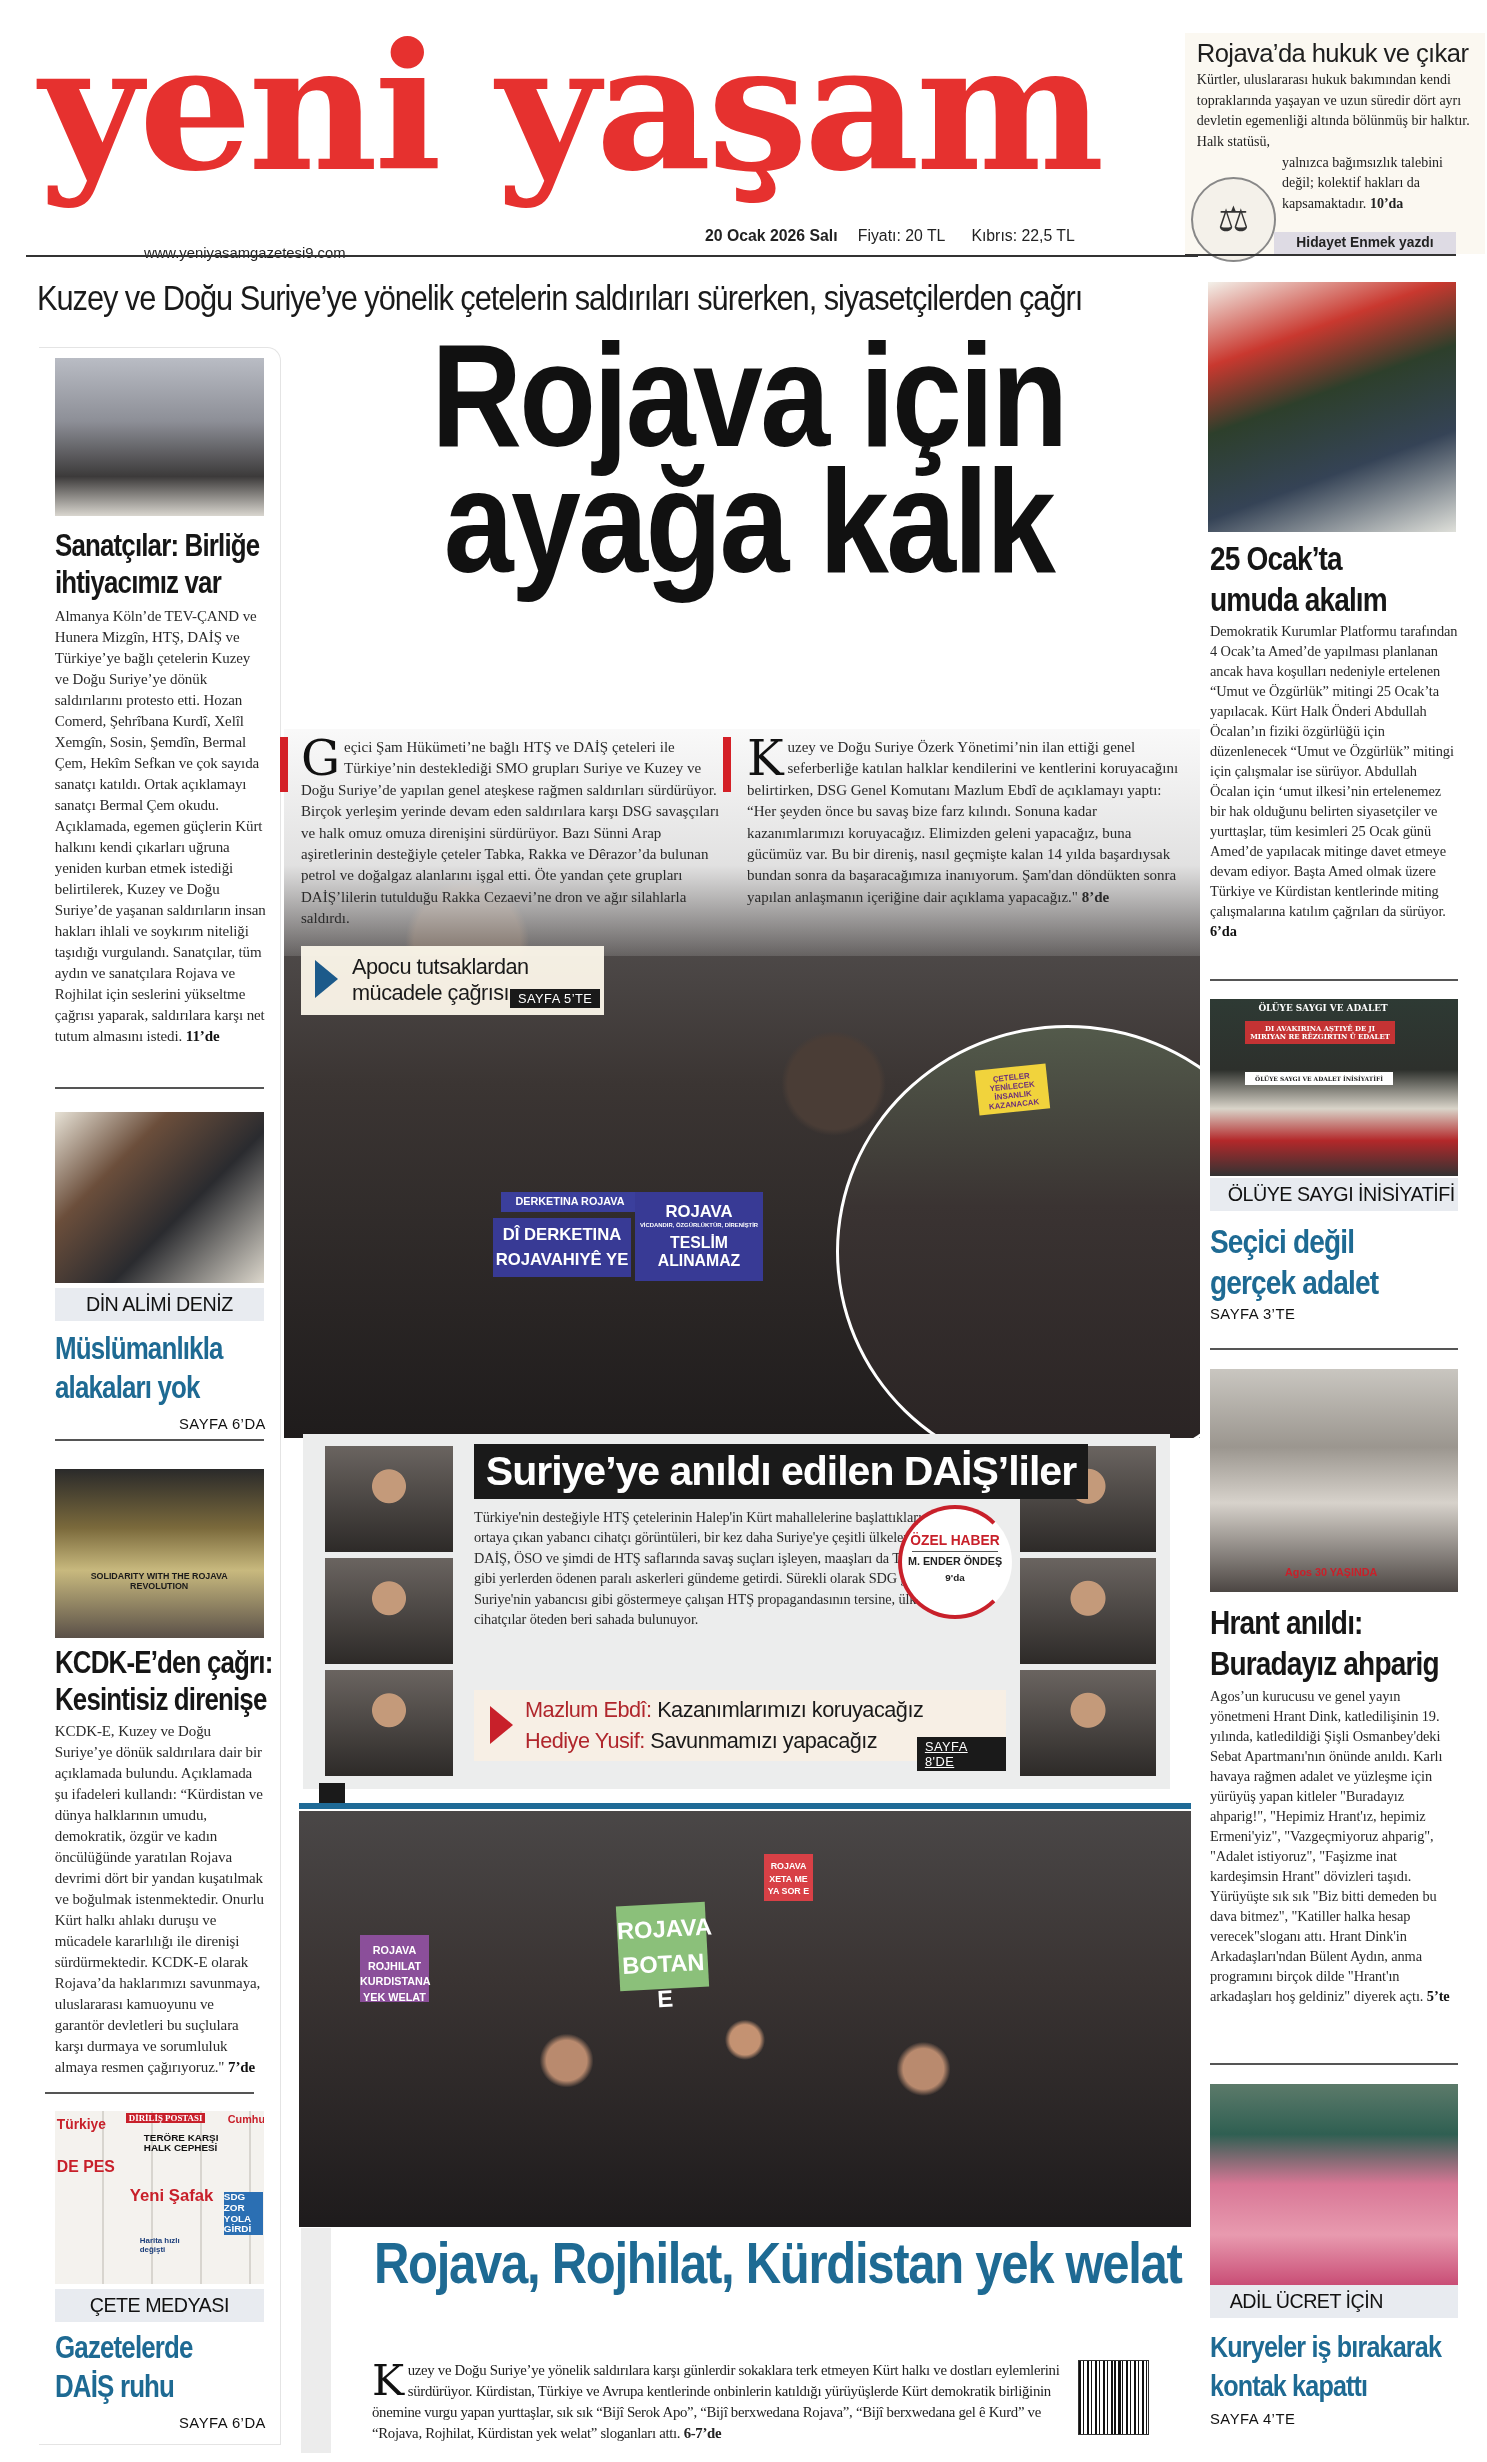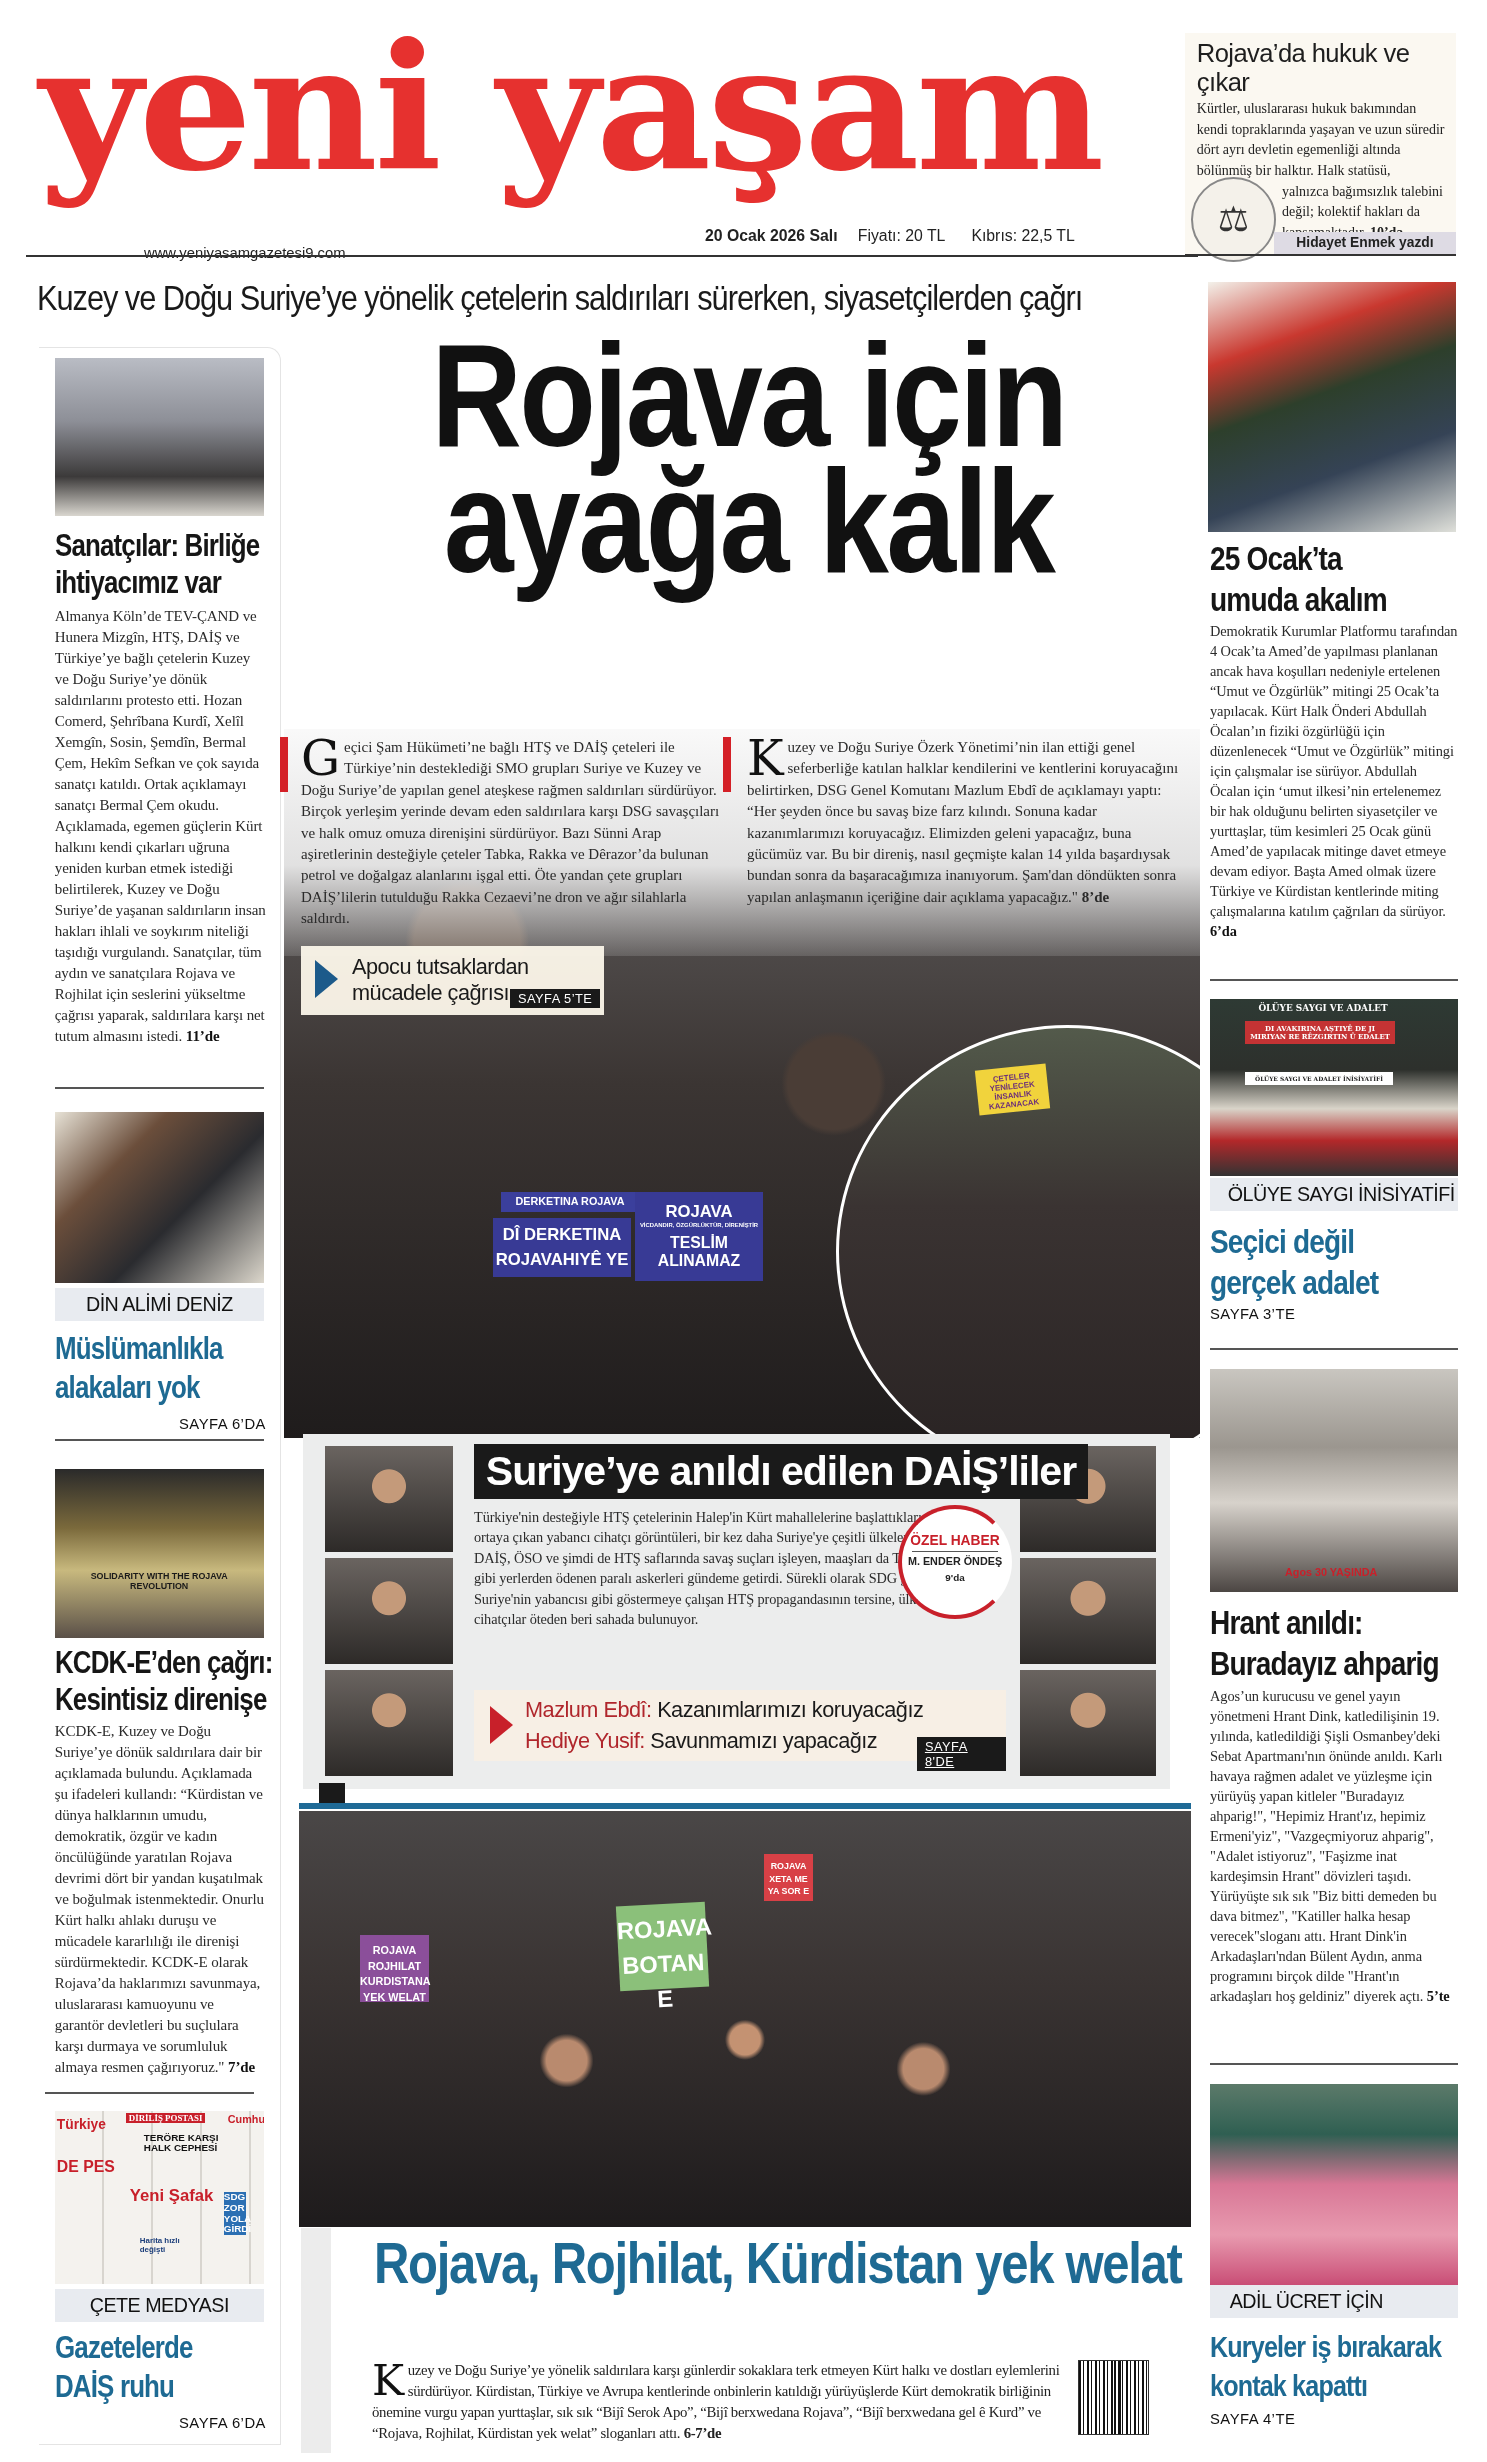--- a/index.html
+++ b/index.html
@@ -9,21 +9,21 @@
 
   
   .logo { left: 39px; top: 19.7px; font-family: "DejaVu Serif", serif; font-weight: bold; font-size: 175px; color: #e6312f; letter-spacing: -3.9px; line-height: 1; transform: scaleX(1.02); transform-origin: left top; }
   .web { left: 144px; top: 245px; font-family: "Liberation Sans", sans-serif; font-size: 14.8px; color: #222; }
   .dateline { left: 705px; top: 227px; font-family: "Liberation Sans", sans-serif; font-size: 15.8px; color: #222; white-space: nowrap; }
   .dateline b { margin-right: 15.8px; }
   .dateline span { margin-right: 21.7px; }
   .rule-top { left: 25.6px; top: 255px; width: 1172px; height: 2px; background: #333; }
 
   
-  .teaser { left: 1185px; top: 33px; width: 271px; height: 221px; background: #fbf8f1; }
+  .teaser { left: 1185px; top: 33px; width: 300px; height: 221px; background: #fbf8f1; }
   .teaser h3 { font-family: "Liberation Sans", sans-serif; font-weight: normal; font-size: 25.6px; padding: 5.9px 9.9px 2px 11.8px; color: #1e1e1e; letter-spacing: -0.6px; }
   .teaser p { font-size: 14px; line-height: 20.7px; padding: 0 9.9px 0 11.8px; color: #222; }
   .teaser .indent { padding-left: 97px; }
   .seal { left: 5.9px; top: 144px; width: 85px; height: 85px; border-radius: 50%; border: 2px solid #888; background: #f4f1ea; display:flex; align-items:center; justify-content:center; font-size: 35px; color:#333; }
   .byline { left: 89px; top: 199px; width: 182px; height: 21.7px; background: #dedbe4; font-family: "Liberation Sans", sans-serif; font-weight: bold; font-size: 13.8px; text-align: center; line-height: 21.7px; }
   .teaser-rule { left: 1185px; top: 254px; width: 271px; height: 2px; background: #333; }
 
   
   .supertitle { left: 37px; top: 278px; font-family: "Liberation Sans", sans-serif; font-size: 35px; color: #1a1a1a; white-space: nowrap; letter-spacing: -1.2px; transform: scaleX(0.88); transform-origin: left top; }
   .photo { background: #8a8780; overflow: hidden; position: absolute; }
@@ -132,21 +132,21 @@
   <div class="abs body" style="left:15.8px;top:1373px;width:211px;">
     <span>KCDK-E, Kuzey ve Doğu Suriye’ye dönük saldırılara dair bir açıklamada bulundu. Açıklamada şu ifadeleri kullandı: “Kürdistan ve dünya halklarının umudu, demokratik, özgür ve kadın öncülüğünde yaratılan Rojava devrimi dört bir yandan kuşatılmak ve boğulmak istenmektedir. Onurlu Kürt halkı ahlakı duruşu ve mücadele kararlılığı ile direnişi sürdürmektedir. KCDK-E olarak Rojava’da haklarımızı savunmaya, uluslararası kamuoyunu ve garantör devletleri bu suçlulara karşı durmaya ve sorumluluk almaya resmen çağırıyoruz."</span> <b>7’de</b>
   </div>
   <div class="abs hr" style="left:5.9px;top:1744px;width:209px;"></div>
 
   <div class="photo ph-papers" style="left:15.8px;top:1763px;width:209px;height:173px;">
     <div class="abs" style="left:2px;top:5.9px;font:bold 13.8px 'Liberation Sans',sans-serif;color:#c8202a;">Türkiye</div>
     <div class="abs" style="left:71px;top:2px;font:bold 8.9px 'Liberation Serif',serif;color:#fff;background:#c8202a;padding:0 3px;">DİRİLİŞ POSTASI</div>
     <div class="abs" style="left:89px;top:21.7px;width:79px;font:bold 9.9px 'Liberation Sans',sans-serif;color:#111;line-height:10.8px;">TERÖRE KARŞI HALK CEPHESİ</div>
     <div class="abs" style="left:75px;top:75px;font:bold 16.7px 'Liberation Sans',sans-serif;color:#c8202a;">Yeni Şafak</div>
-    <div class="abs" style="left:169px;top:81px;width:22px;font:bold 9.9px 'Liberation Sans',sans-serif;color:#fff;background:#2b6fb3;line-height:10.8px;">SDG ZOR YOLA GİRDİ</div>
+    <div class="abs" style="left:169px;top:81px;width:39px;font:bold 9.9px 'Liberation Sans',sans-serif;color:#fff;background:#2b6fb3;line-height:10.8px;">SDG ZOR YOLA GİRDİ</div>
     <div class="abs" style="left:173px;top:2px;font:bold 10.8px 'Liberation Sans',sans-serif;color:#c8202a;">Cumhuriyet</div>
     <div class="abs" style="left:85px;top:126px;width:49px;font:bold 7.9px 'Liberation Sans',sans-serif;color:#1c3e7a;line-height:8.9px;">Harita hızlı değişti</div>
     <div class="abs" style="left:2px;top:47px;font:bold 15.8px 'Liberation Sans',sans-serif;color:#c8202a;">DE PES</div>
   </div>
   <div class="abs kicker" style="left:15.8px;top:1941px;width:209px;">ÇETE MEDYASI</div>
   <div class="abs lh lh-blue" style="left:15.8px;top:1980px;font-size:30.5px;line-height:39px;">
     <div>Gazetelerde</div>
     <div>DAİŞ ruhu</div>
   </div>
   <div class="abs sayfa" style="left:140px;top:2067px;">SAYFA 6’DA</div>

